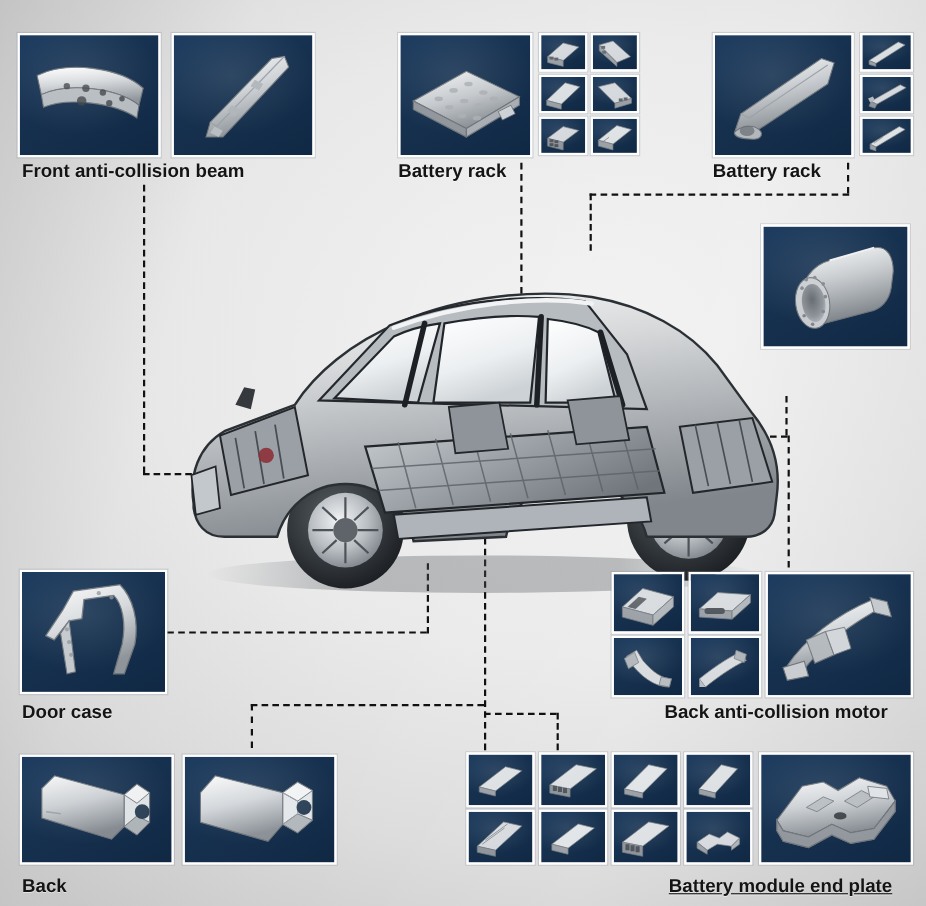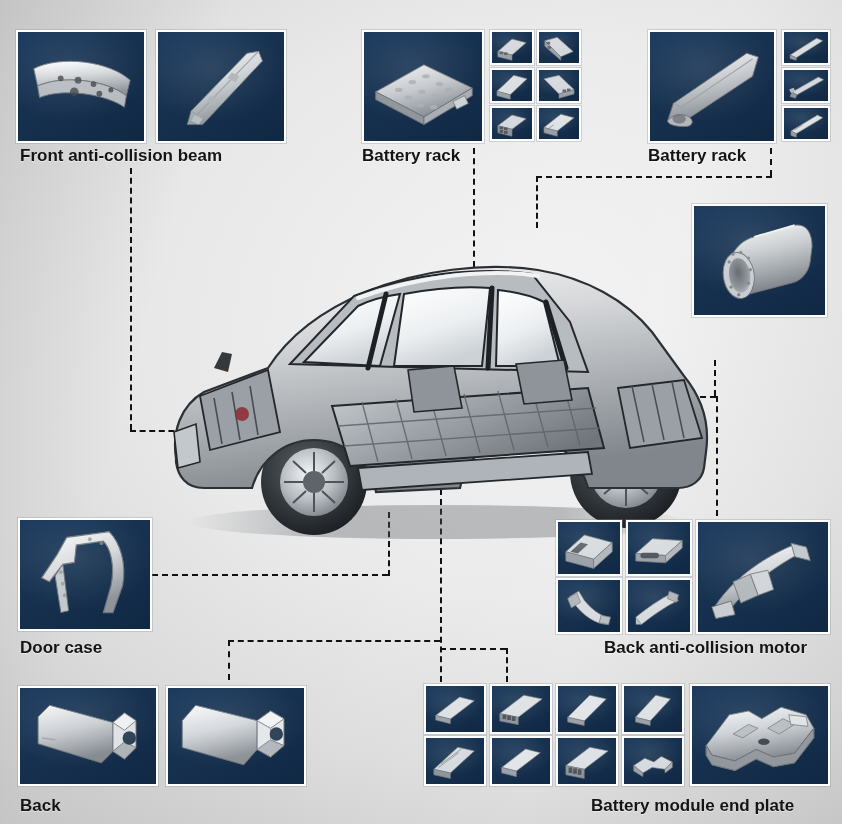--- a/index.html
+++ b/index.html
@@ -649,15 +649,15 @@
       <g fill="#b7bcc1" stroke="#6e747a" stroke-width=".8">
         <path d="M42 50 L58 40 L68 44 L52 54 Z"></path>
         <path d="M78 44 L94 34 L106 40 L90 50 Z"></path>
       </g>
       <ellipse cx="74" cy="58" rx="6" ry="3.4" fill="#3c4248"></ellipse>
       <path d="M100 30 L118 32 L120 42 L102 40 Z" fill="#dfe3e6" stroke="#6e747a" stroke-width=".8"></path>
     </svg>
     <div class="sheen"></div>
   </div>
 
-  <div class="label" style="left:591px; top:796px;">Battery module end plate</div>
+  <div class="label" style="left:608px; top:796px;text-decoration:underline;">Battery module end plate</div>
 
 </div>
 
 </body></html>

